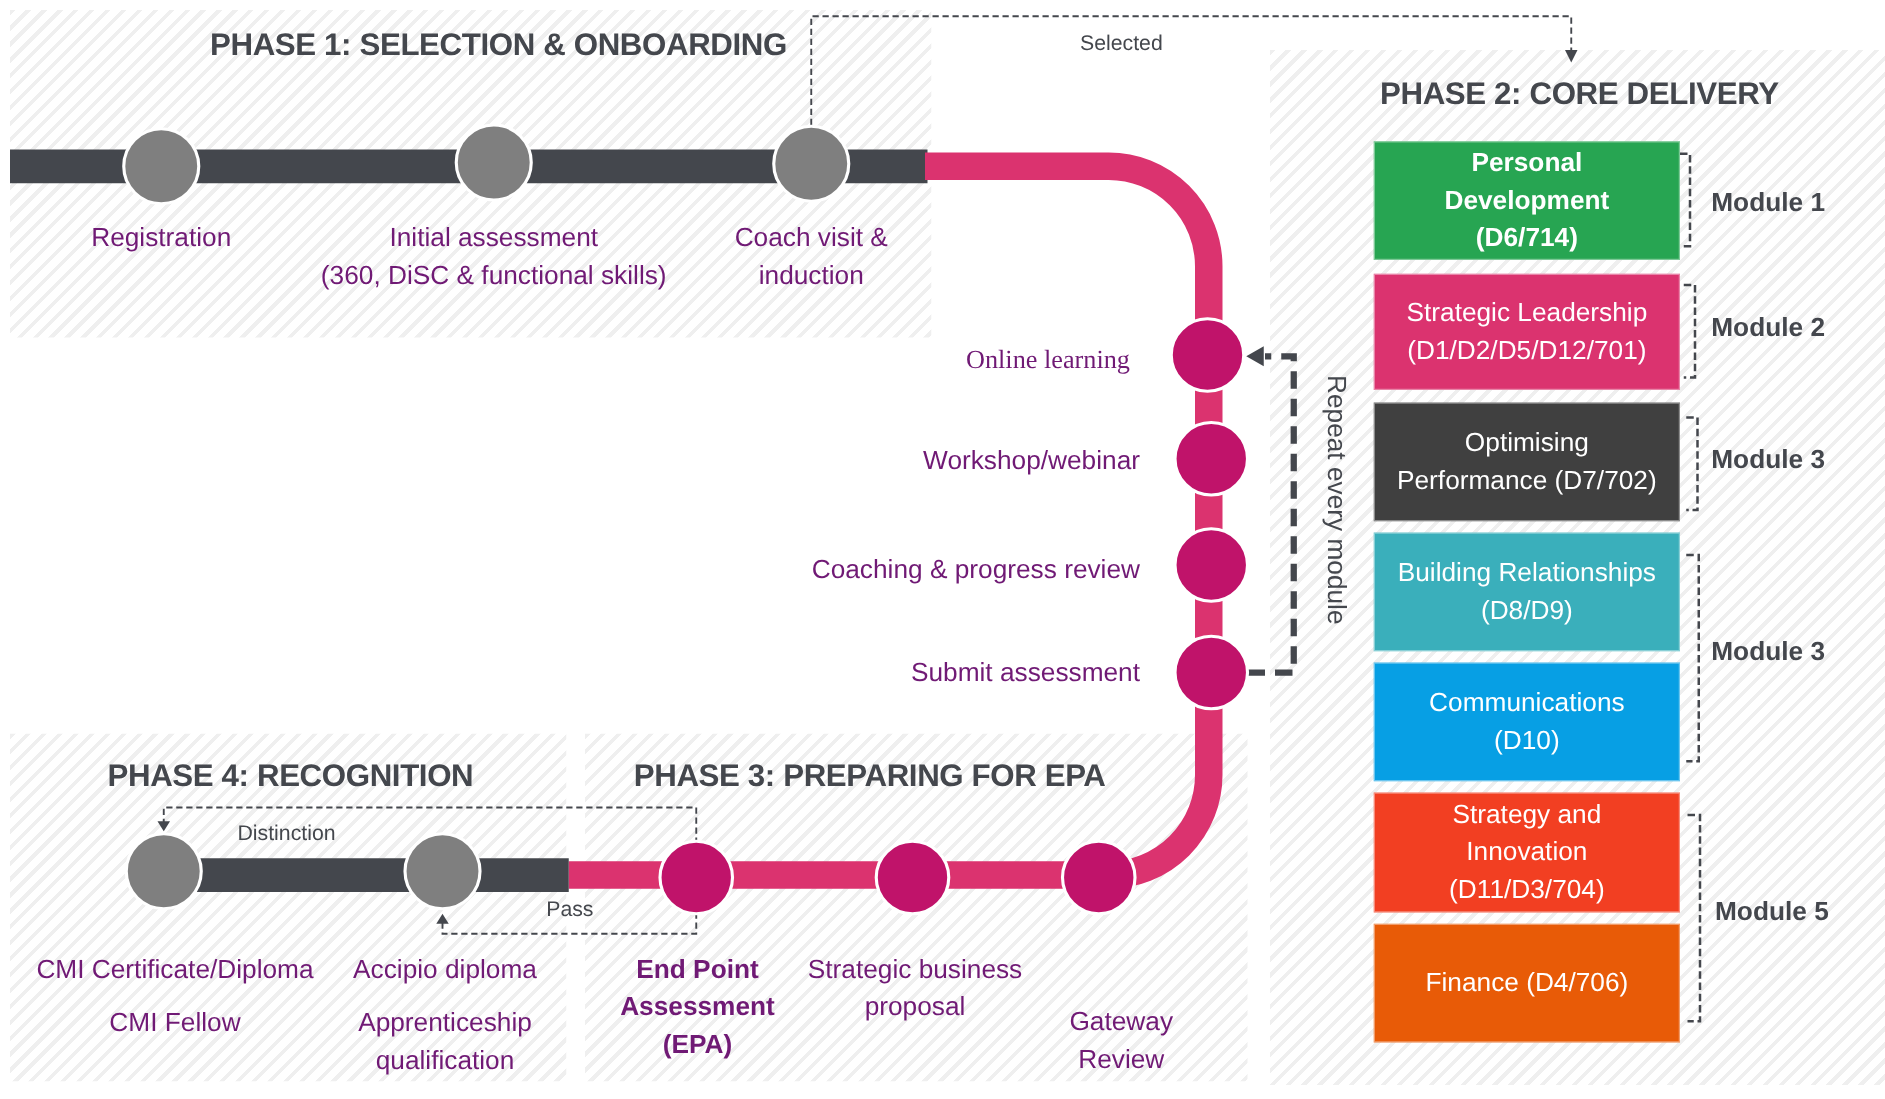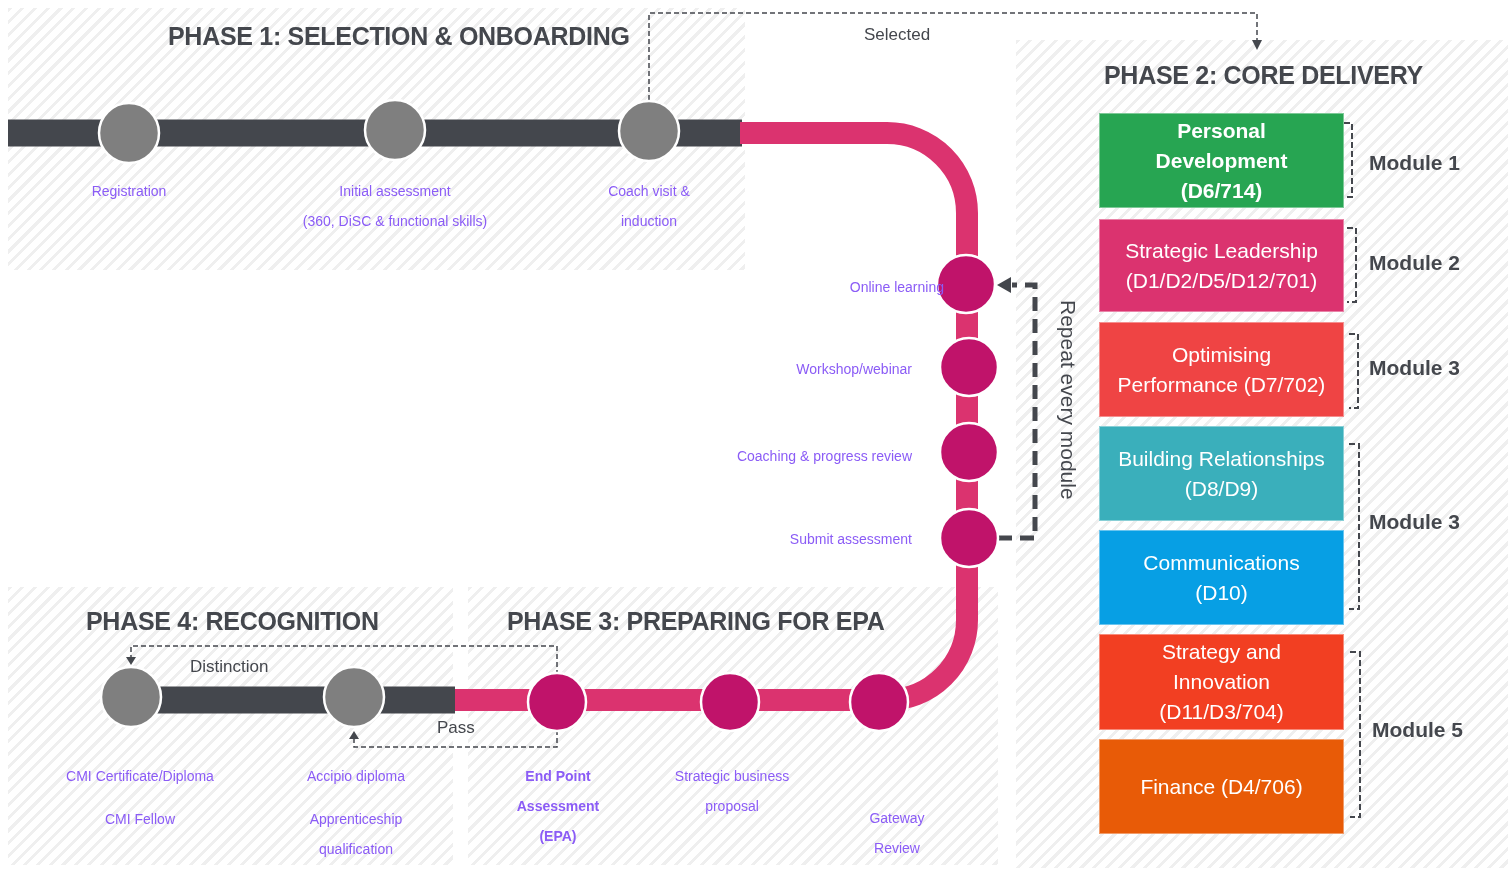--- a/index.html
+++ b/index.html
@@ -3,21 +3,21 @@
 <meta charset="utf-8">
 <style>
   html, body { margin: 0; padding: 0; background: #ffffff; }
   body { width: 1508px; height: 879px; position: relative; overflow: hidden;
          font-family: "Liberation Sans", "DejaVu Sans", sans-serif; color: #44474d; }
   .panel { position: absolute;
     background-color: #ffffff;
     background-image: repeating-linear-gradient(135deg, #efefef 0px, #efefef 3px, #ffffff 3px, #ffffff 9px); }
   .phase-title { position: absolute; font-weight: bold; font-size: 25px; color: #44474d; white-space: nowrap; letter-spacing: -0.3px; }
   svg.track { position: absolute; left: 0; top: 0; }
-  .label { position: absolute; font-size: 14px; color: #8b5cf6; text-align: center; line-height: 30px; white-space: nowrap; }
+  .label { position: absolute; font-size: 21px; color: #701a75; text-align: center; line-height: 30px; white-space: nowrap; }
   .label.right { text-align: right; }
   .small-label { position: absolute; font-size: 17px; color: #44474d; white-space: nowrap; }
   .module-box { position: absolute; left: 1099px; width: 245px; color: #ffffff; font-size: 21px;
     display: flex; align-items: center; justify-content: center; text-align: center; line-height: 30px;
     box-sizing: border-box; padding: 0 4px; border: 1px solid rgba(255,255,255,0.4); }
   .module-label { position: absolute; left: 1369px; font-weight: bold; font-size: 21px; color: #44474d; white-space: nowrap; }
   .vertical-text { position: absolute; font-size: 21px; color: #44474d; white-space: nowrap;
     transform-origin: left top; transform: rotate(90deg); }
 </style>
 </head>
@@ -87,29 +87,29 @@
 <div class="label" style="left:230px; top:176px; width:330px;">
   <div>Initial assessment</div>
   <div>(360, DiSC &amp; functional skills)</div>
 </div>
 <div class="label" style="left:567px; top:176px; width:164px;">
   <div>Coach visit &amp;</div>
   <div>induction</div>
 </div>
 <div class="small-label" style="left:864px; top:25px;">Selected</div>
 
-<div class="label right" style="left:644px; top:272px; width:300px;">Online learning</div>
+<div class="label right" style="left:604px; top:272px; width:300px;font-family:Liberation Serif, serif;">Online learning</div>
 <div class="label right" style="left:612px; top:354px; width:300px;">Workshop/webinar</div>
 <div class="label right" style="left:612px; top:441px; width:300px;">Coaching &amp; progress review</div>
 <div class="label right" style="left:612px; top:524px; width:300px;">Submit assessment</div>
 <div class="vertical-text" style="left:1080px; top:300px;">Repeat every module</div>
 
 <div class="module-box" style="top:113px; height:95px; background:#27a552; padding:0 52px;font-weight:bold;">Personal Development (D6/714)</div>
 <div class="module-box" style="top:219px; height:93px; background:#db336f;">Strategic Leadership (D1/D2/D5/D12/701)</div>
-<div class="module-box" style="top:322px; height:95px; background:#ef4444; padding:1px 10px;">Optimising Performance (D7/702)</div>
+<div class="module-box" style="top:322px; height:95px; background:#404040; padding:1px 10px;">Optimising Performance (D7/702)</div>
 <div class="module-box" style="top:426px; height:95px; background:#3aafbb;">Building Relationships (D8/D9)</div>
 <div class="module-box" style="top:530px; height:95px; background:#079fe4; padding:0 40px;">Communications (D10)</div>
 <div class="module-box" style="top:634px; height:96px; background:#f23f22; padding:0 50px;">Strategy and Innovation (D11/D3/704)</div>
 <div class="module-box" style="top:739px; height:95px; background:#e85b07;">Finance (D4/706)</div>
 
 <div class="module-label" style="top:151px;">Module 1</div>
 <div class="module-label" style="top:251px;">Module 2</div>
 <div class="module-label" style="top:356px;">Module 3</div>
 <div class="module-label" style="top:510px;">Module 3</div>
 <div class="module-label" style="top:718px; left:1372px;">Module 5</div>

